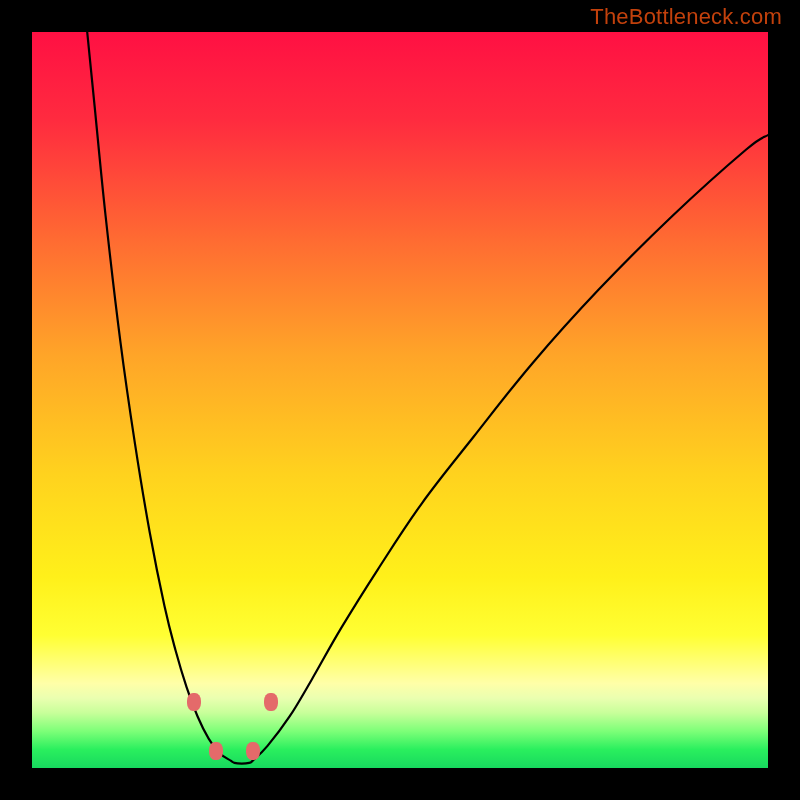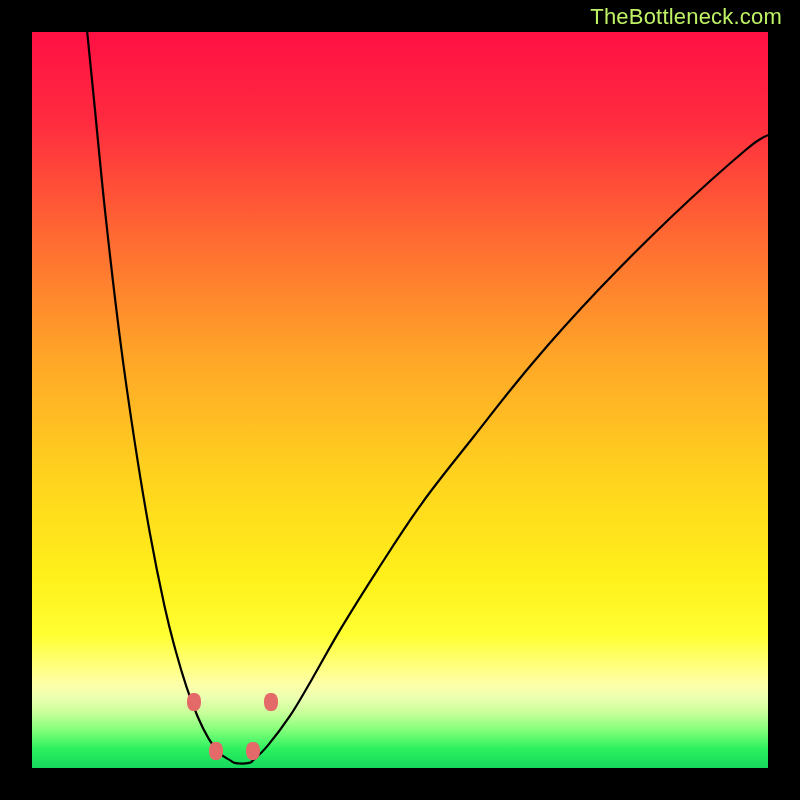--- a/index.html
+++ b/index.html
@@ -14,21 +14,21 @@
   .frame {
     position: relative;
     width: 800px;
     height: 800px;
     background: #000;
   }
   .watermark {
     position: absolute;
     top: 4px;
     right: 18px;
-    color: #bef264;
+    color: #c2410c;
     font-size: 22px;
     font-weight: 500;
     letter-spacing: 0.2px;
     z-index: 4;
     user-select: none;
   }
   .plot-area {
     position: absolute;
     left: 32px;
     top: 32px;

